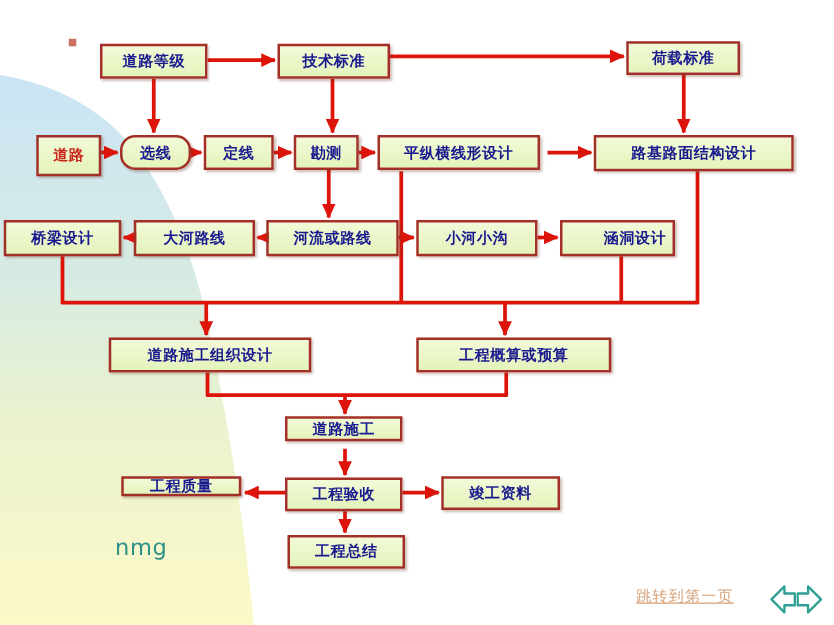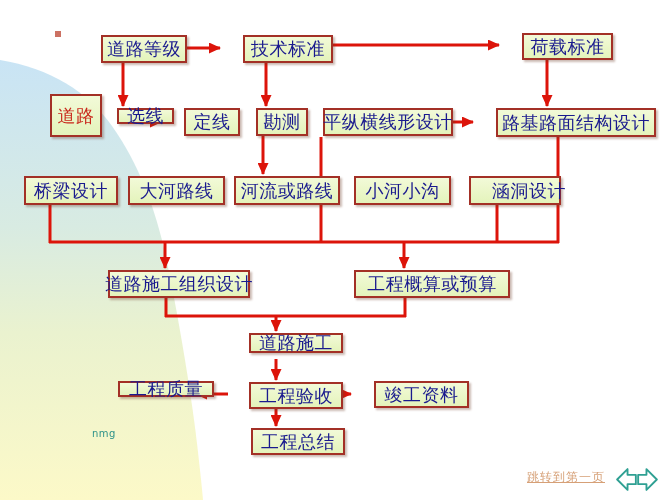--- a/index.html
+++ b/index.html
@@ -13,33 +13,32 @@
   .bullet{
     position:absolute;left:55px;top:31px;width:6px;height:6px;
     background:#cc7163;z-index:2;
   }
   .flow-node{
     position:absolute;z-index:2;box-sizing:border-box;
     display:flex;align-items:center;justify-content:center;
     background:linear-gradient(180deg,#f2fad8 0%,#e4f3bb 100%);
     border:2px solid #a33026;
     box-shadow:1.5px 1.5px 2px rgba(110,60,40,.35);
-    font-weight:normal;font-size:18px;letter-spacing:.5px;
-    color:#1a1a8e;white-space:nowrap;margin-left:21px;
+    font-weight:bold;font-size:12px;letter-spacing:.5px;
+    color:#1a1a8e;white-space:nowrap;
   }
   .flow-node.red{color:#c9271b;}
   .footer-note{
     position:absolute;left:92px;top:428px;z-index:2;
-    font-size:10px;color:#2c9189;letter-spacing:.5px;
+    font-size:18px;color:#2c9189;letter-spacing:.5px;
   }
   .jump-link{
     position:absolute;left:509px;top:469px;z-index:3;
     font-size:12px;color:#d6a077;text-decoration:underline;cursor:pointer;
     letter-spacing:1px;
-    margin-left:18px;
   }
   .nav{
     position:absolute;left:616px;top:466px;z-index:3;
     display:flex;gap:0px;
   }
   .nav svg{cursor:pointer;display:block;}
 </style>
 </head>
 <body>
 
@@ -94,32 +93,32 @@
       <line x1="322" y1="394" x2="351" y2="394" stroke="#dc140a" stroke-width="3" marker-end="url(#arrowhead)"></line>
       <line x1="276" y1="409" x2="276" y2="426" stroke="#dc140a" stroke-width="3" marker-end="url(#arrowhead)"></line>
     </svg>
 
   <div class="bullet"></div>
 
   <div id="node-layer">
       <div class="flow-node" style="left: 80px; top: 35px; width: 86px; height: 28px;">道路等级</div>
       <div class="flow-node" style="left: 222px; top: 35px; width: 90px; height: 28px;">技术标准</div>
       <div class="flow-node" style="left: 501px; top: 33px; width: 91px; height: 27px;">荷载标准</div>
-      <div class="flow-node red" style="left: 29px; top: 94px; width: 52px; height: 43px;">道路</div>
-      <div class="flow-node" style="left: 96px; top: 108px; width: 57px; height: 16px;">选线</div>
+      <div class="flow-node red" style="left: 29px; top: 108px; width: 52px; height: 33px;">道路</div>
+      <div class="flow-node" style="left: 96px; top: 108px; width: 57px; height: 28px; border-radius: 12px;">选线</div>
       <div class="flow-node" style="left: 163px; top: 108px; width: 56px; height: 28px;">定线</div>
       <div class="flow-node" style="left: 235px; top: 108px; width: 52px; height: 28px;">勘测</div>
       <div class="flow-node" style="left: 302px; top: 108px; width: 130px; height: 28px;">平纵横线形设计</div>
       <div class="flow-node" style="left: 475px; top: 108px; width: 160px; height: 29px;">路基路面结构设计</div>
       <div class="flow-node" style="left: 3px; top: 176px; width: 94px; height: 29px;">桥梁设计</div>
       <div class="flow-node" style="left: 107px; top: 176px; width: 97px; height: 29px;">大河路线</div>
       <div class="flow-node" style="left: 213px; top: 176px; width: 106px; height: 29px;">河流或路线</div>
       <div class="flow-node" style="left: 333px; top: 176px; width: 97px; height: 29px; text-align: right;">小河小沟</div>
       <div class="flow-node" style="left: 448px; top: 176px; width: 92px; height: 29px; padding-left: 28px;">涵洞设计</div>
-      <div class="flow-node" style="left: 87px; top: 270px; width: 142px; height: 28px;">道路施工组织设计</div>
+      <div class="flow-node" style="left: 87px; top: 270px; width: 162px; height: 28px;">道路施工组织设计</div>
       <div class="flow-node" style="left: 333px; top: 270px; width: 156px; height: 28px;">工程概算或预算</div>
       <div class="flow-node" style="left: 228px; top: 333px; width: 94px; height: 20px;">道路施工</div>
       <div class="flow-node" style="left: 97px; top: 381px; width: 96px; height: 16px;">工程质量</div>
       <div class="flow-node" style="left: 228px; top: 382px; width: 94px; height: 27px;">工程验收</div>
       <div class="flow-node" style="left: 353px; top: 381px; width: 95px; height: 27px;">竣工资料</div>
       <div class="flow-node" style="left: 230px; top: 428px; width: 94px; height: 27px;">工程总结</div>
     </div>
 
   <div class="footer-note">nmg</div>
 

